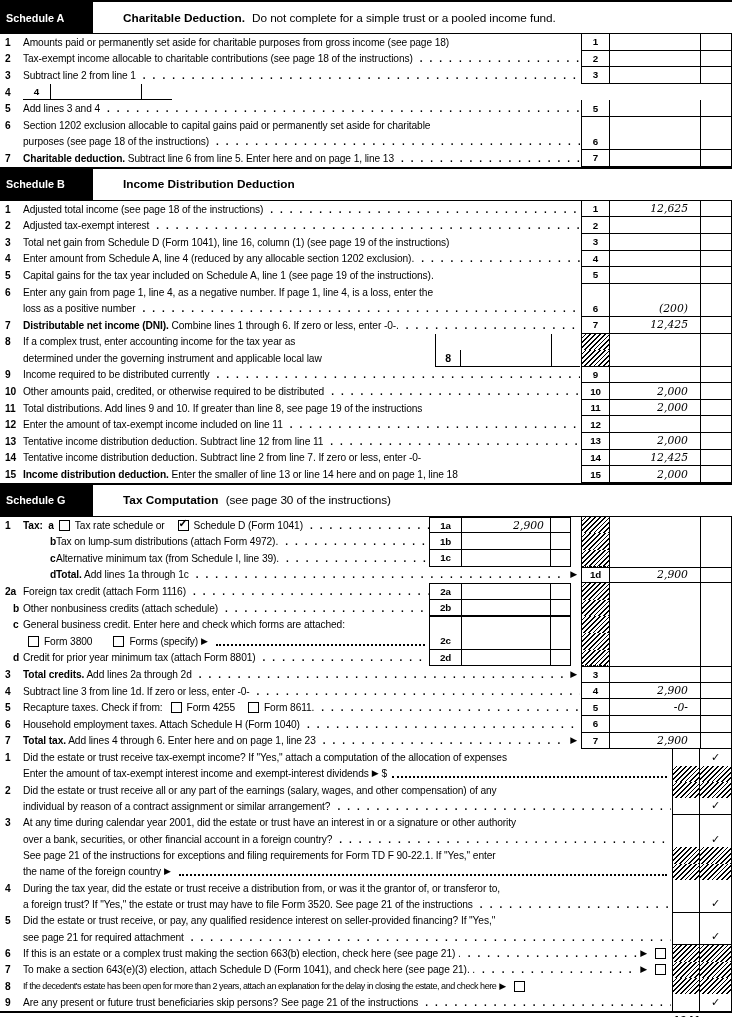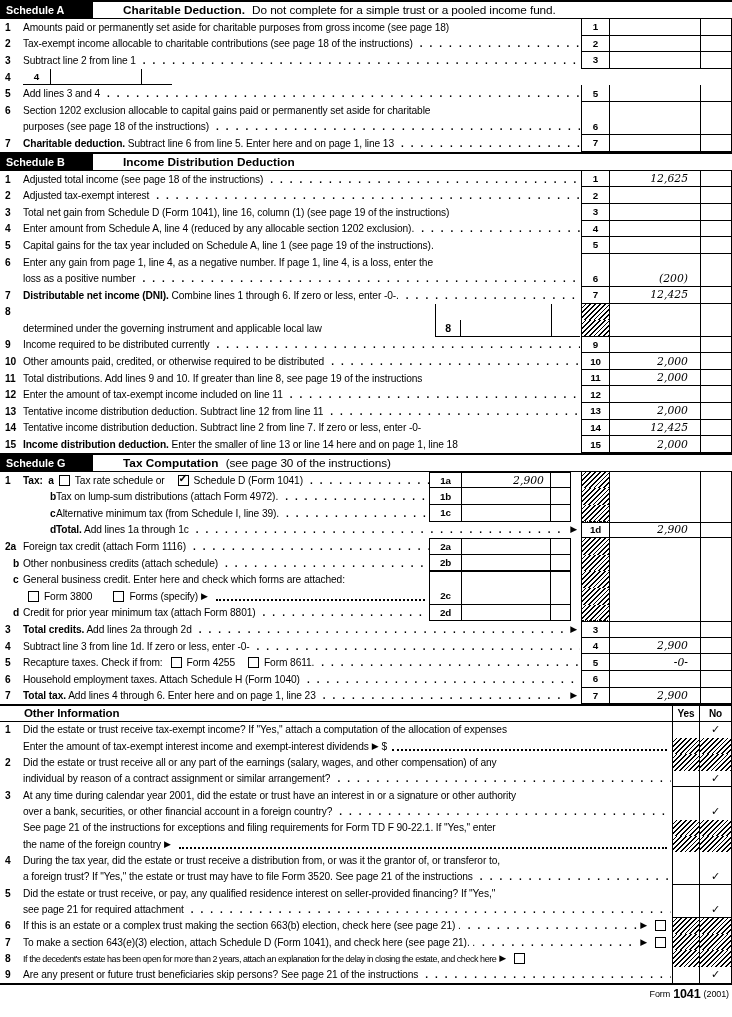--- a/index.html
+++ b/index.html
@@ -12,21 +12,21 @@
     position: relative;
   }
   .page { width: 732px; height: 1017px; overflow: hidden; background: #fff; position: relative; }
 
   
   .tophdr { display: flex; justify-content: space-between; align-items: flex-end; height: 16px; padding: 2px 3px 1px 4px; font-size: 9px; }
   .pgword { font-size: 9px; }
   .pg2 { font-weight: bold; font-size: 13.5px; margin-left: 3px; }
 
   
-  .schbar { display: flex; align-items: stretch; border-top: 2.2px solid #000; border-bottom: 1.5px solid #000; height: 19px; background: #fff; }
+  .schbar { display: flex; align-items: stretch; border-top: 2.2px solid #000; border-bottom: 1.5px solid #000; height: 34px; background: #fff; }
   .badge { background: #000; color: #fff; font-weight: bold; font-size: 10.8px; width: 93px; display: flex; align-items: center; padding-left: 6px; letter-spacing: 0; }
   .schtitle { font-weight: bold; font-size: 11.8px; margin-left: 30px; letter-spacing: 0; align-self: center; white-space: pre; }
   .schsub { font-size: 11.8px; margin-left: 4px; align-self: center; white-space: pre; }
 
   
   .rows { border-right: 1.5px solid #000; }
   .row { display: flex; align-items: stretch; height: 16.6px; }
   .oirow { height: 16.35px; }
   .rnum { flex: none; width: 23px; padding-left: 5px; font-weight: bold; display: flex; align-items: center; }
   .rnum.i1 { padding-left: 13px; }
@@ -252,20 +252,21 @@
           <span class="tseg"> Combine lines 1 through 6. If zero or less, enter -0-.</span>
           <span class="dots">..........................................................................................</span>
         </div>
         <div class="cell nb bb">7</div>
         <div class="cell amt bb">12,425</div>
         <div class="cell cts bb"></div>
       </div>
       <div class="row">
         <div class="rnum">8</div>
         <div class="rtext">
+          <span class="tseg">If a complex trust, enter accounting income for the tax year as</span>
           <span class="b8w">
             <span class="b8a"></span>
             <span class="b8b"></span>
           </span>
         </div>
         <div class="cell nb hx"></div>
         <div class="cell amt"></div>
         <div class="cell cts"></div>
       </div>
       <div class="row">
@@ -554,25 +555,20 @@
           <span class="tseg"> Add lines 4 through 6. Enter here and on page 1, line 23</span>
           <span class="dots">..........................................................................................</span>
           <span class="arr">▶</span>
         </div>
         <div class="cell nb bb">7</div>
         <div class="cell amt bb">2,900</div>
         <div class="cell cts bb"></div>
       </div>
     </div>
 
-  <div class="oihdr">
-    <span class="t">Other Information</span>
-    <span class="oyh">Yes</span>
-    <span class="onh">No</span>
-  </div>
   <div class="rows oirows" id="rows-oi">
       <div class="row oirow">
         <div class="rnum">1</div>
         <div class="rtext">
           <span class="tseg">Did the estate or trust receive tax-exempt income? If "Yes," attach a computation of the allocation of expenses</span>
         </div>
         <div class="cell oyes"></div>
         <div class="cell ono">✓</div>
       </div>
       <div class="row oirow">

